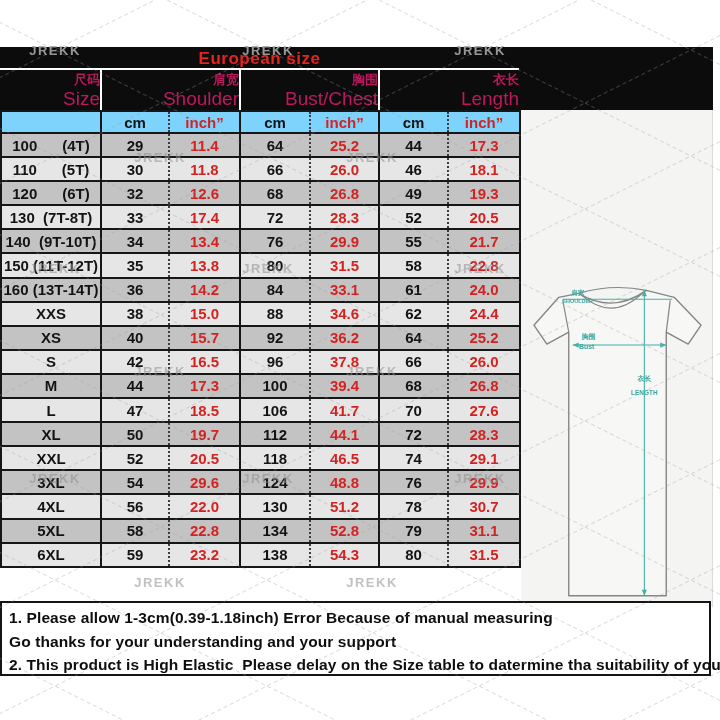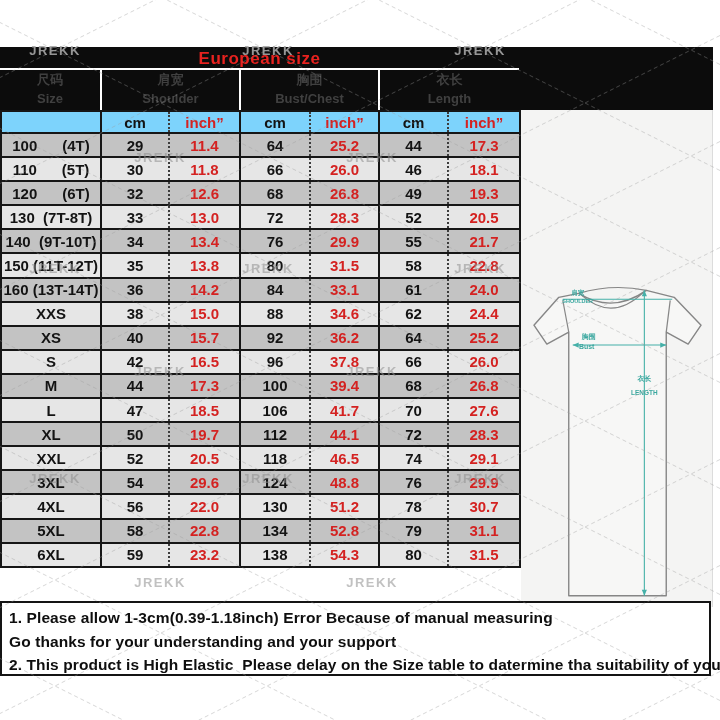--- a/index.html
+++ b/index.html
@@ -16,24 +16,24 @@
   .main-title {
     position:absolute; left:0; top:48px; width:519px; height:31px;
     text-align:center; color:#e8221f; font-size:17px; font-weight:bold;
     line-height:21px; letter-spacing:.5px; z-index:5;
   }
   .col-heads {
     position:absolute; left:0; top:68px; width:519px; height:42px;
     display:grid; grid-template-columns:100px 139px 139px 141px;
     border-top:2px solid #ffffff; z-index:4;
   }
-  .col-head { text-align:center; color:#404040; padding-top:1px; }
+  .col-head { text-align:right; color:#be185d; padding-top:1px; }
   .col-head + .col-head { border-left:2px solid #ffffff; }
   .col-head .zh { display:block; font-size:13px; line-height:17px; font-weight:bold; }
-  .col-head .en { display:block; font-size:13px; line-height:21px; font-weight:bold; }
+  .col-head .en { display:block; font-size:19px; line-height:21px; font-weight:normal; }
   
   table.size-table {
     position:absolute; left:0; top:110px; width:519px; z-index:3;
     border-collapse:collapse; table-layout:fixed;
   }
   .size-table th, .size-table td {
     border:2px solid #161616; height:24.1px; padding:0;
     text-align:center; vertical-align:middle;
     font-weight:bold; font-size:15px; color:#131313;
   }
@@ -138,21 +138,21 @@
           <td class="cm">32</td>
           <td class="inch">12.6</td>
           <td class="cm">68</td>
           <td class="inch">26.8</td>
           <td class="cm">49</td>
           <td class="inch">19.3</td>
         </tr>
         <tr class="light">
           <td class="size-col">130  (7T-8T)</td>
           <td class="cm">33</td>
-          <td class="inch">13.0</td>
+          <td class="inch">17.4</td>
           <td class="cm">72</td>
           <td class="inch">28.3</td>
           <td class="cm">52</td>
           <td class="inch">20.5</td>
         </tr>
         <tr class="dark">
           <td class="size-col">140  (9T-10T)</td>
           <td class="cm">34</td>
           <td class="inch">13.4</td>
           <td class="cm">76</td>

